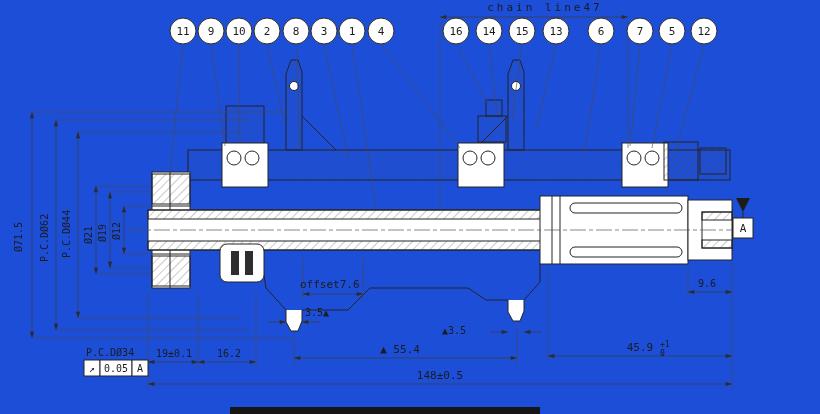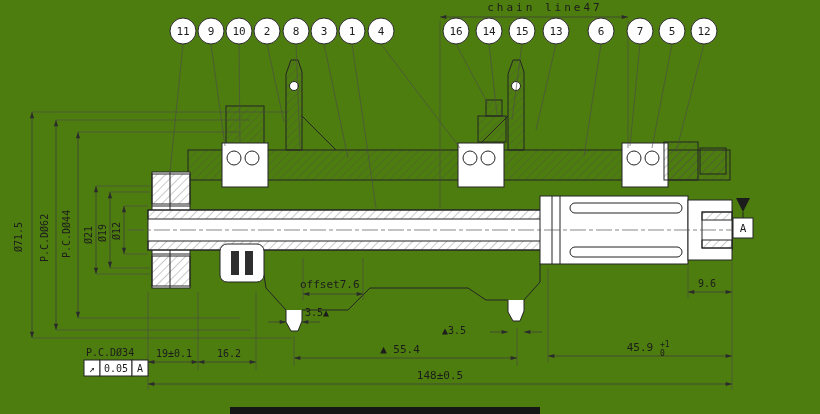--- a/index.html
+++ b/index.html
@@ -1,16 +1,16 @@
 <!DOCTYPE html>
 <html><head>
 <meta charset="utf-8">
 <style>
   html,body{margin:0;padding:0;background:#f4f4f4;}
-  .sheet{width:820px;height:414px;position:relative;background:#4d7c0f;overflow:hidden;}
+  .sheet{width:820px;height:414px;position:relative;background:#1d4ed8;overflow:hidden;}
   svg{display:block;}
   .ln{stroke:#242424;stroke-width:1;fill:none;}
   .thin{stroke:#4a4a4a;stroke-width:0.6;fill:none;}
   .dim{stroke:#3c3c3c;stroke-width:0.7;fill:none;}
   .hatch{fill:url(#hatch);stroke:#242424;stroke-width:1;}
   .white{fill:#ffffff;stroke:#242424;stroke-width:1;}
   .slot{fill:#2e2e2e;stroke:none;}
   text{font-family:"DejaVu Sans Mono",monospace;fill:#1c1c1c;font-size:11px;}
   .small{font-size:10px;}
   .tiny{font-size:8px;}

